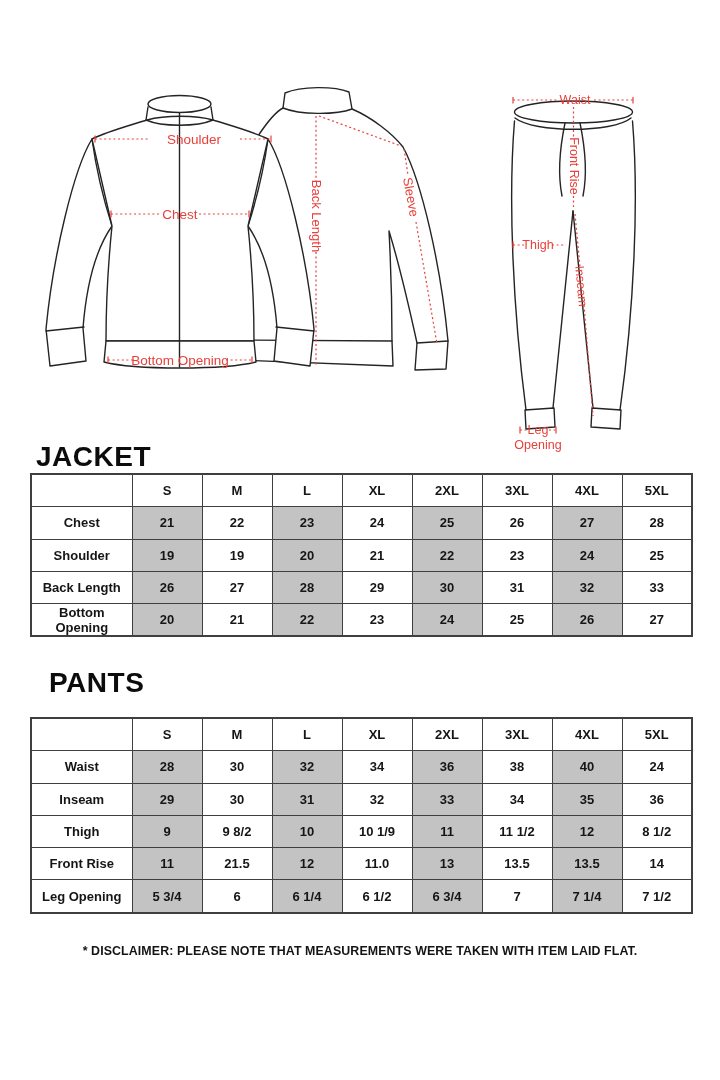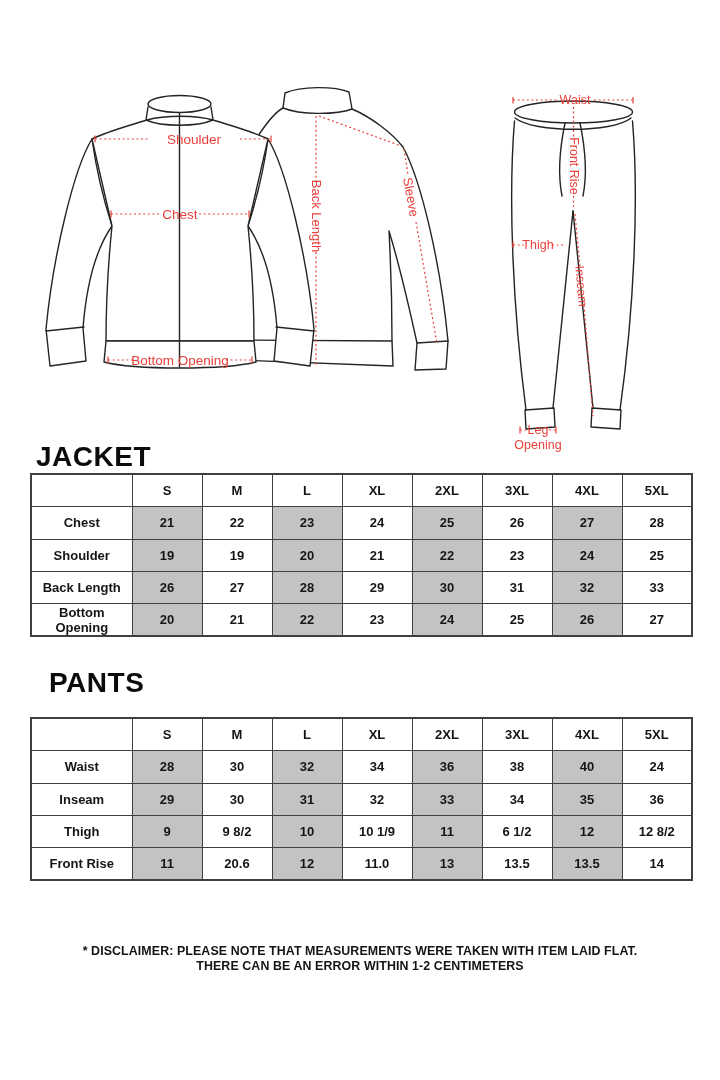--- a/index.html
+++ b/index.html
@@ -270,37 +270,47 @@
         <td class="shade">35</td>
         <td>36</td>
       </tr>
       <tr>
         <td>Thigh</td>
         <td class="shade">9</td>
         <td>9 8/2</td>
         <td class="shade">10</td>
         <td>10 1/9</td>
         <td class="shade">11</td>
-        <td>6 1/2</td>
+        <td>11 1/2</td>
         <td class="shade">12</td>
-        <td>12 8/2</td>
+        <td>8 1/2</td>
       </tr>
       <tr>
         <td>Front Rise</td>
         <td class="shade">11</td>
-        <td>20.6</td>
+        <td>21.5</td>
         <td class="shade">12</td>
         <td>11.0</td>
         <td class="shade">13</td>
         <td>13.5</td>
         <td class="shade">13.5</td>
         <td>14</td>
       </tr>
+      <tr>
+        <td>Leg Opening</td>
+        <td class="shade">5 3/4</td>
+        <td>6</td>
+        <td class="shade">6 1/4</td>
+        <td>6 1/2</td>
+        <td class="shade">6 3/4</td>
+        <td>7</td>
+        <td class="shade">7 1/4</td>
+        <td>7 1/2</td>
+      </tr>
     </tbody>
   </table>
 
   
   <div class="disclaimer">
     <div>* DISCLAIMER: PLEASE NOTE THAT MEASUREMENTS WERE TAKEN WITH ITEM LAID FLAT.</div>
-    <div>THERE CAN BE AN ERROR WITHIN 1-2 CENTIMETERS</div>
   </div>
 
 </div>
 
 </body></html>

